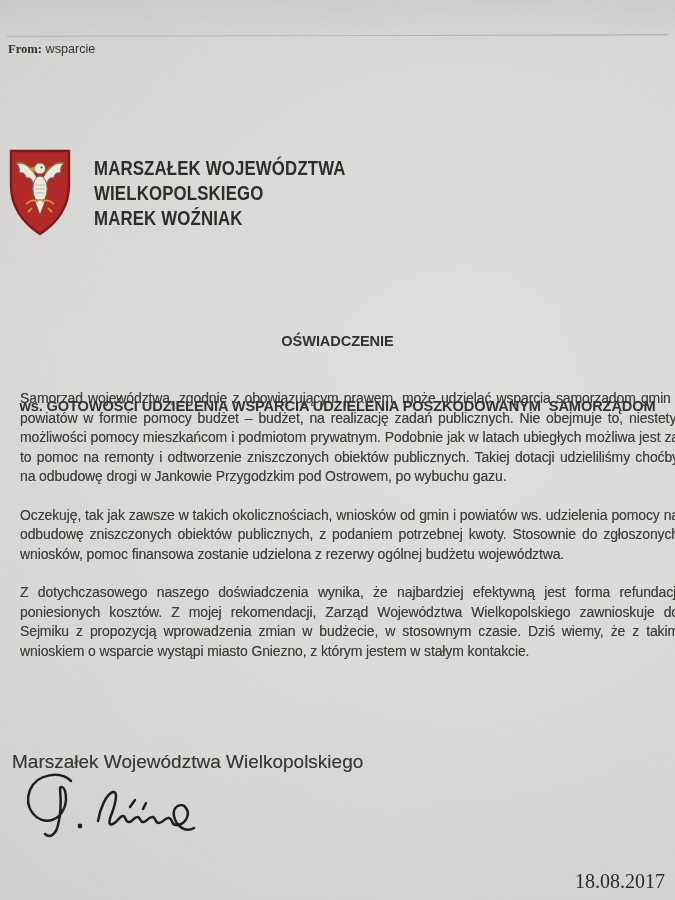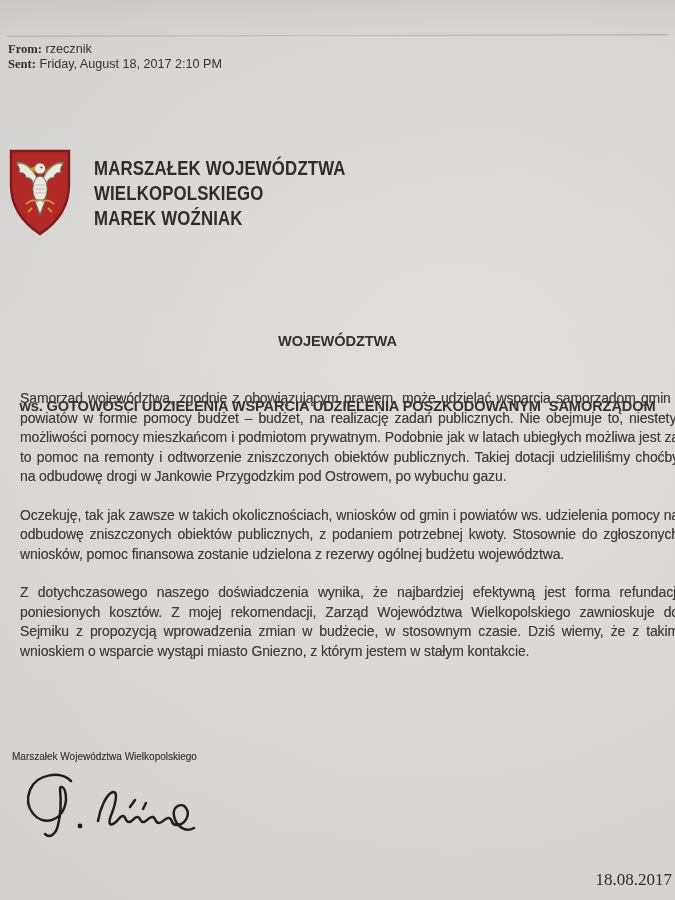--- a/index.html
+++ b/index.html
@@ -42,38 +42,37 @@
   }
   
   .doc-body{
     position:absolute;left:8px;top:389px;width:659px;
     font-size:14px;line-height:19.5px;text-align:justify;
     letter-spacing:-.12px;color:#3e3d3a;
     text-shadow:0 0 .4px rgba(62,61,58,.55);
     margin-left:12px;
   }
   .doc-body p{margin:0 0 19px 0;}
-  .signoff{position:absolute;left:12px;top:751px;font-size:10px;color:#383734;
+  .signoff{position:absolute;left:12px;top:751px;font-size:19px;color:#383734;
     text-shadow:0 0 .4px rgba(62,61,58,.5);}
   .sig-svg{position:absolute;left:14px;top:768px;}
   .doc-date{
-    position:absolute;right:3px;top:870px;
-    font-family:"Liberation Serif",serif;font-size:17px;color:#2c2b29;
+    position:absolute;right:10px;top:870px;
+    font-family:"Liberation Serif",serif;font-size:20px;color:#2c2b29;
   }
 </style>
 </head>
 <body>
 
 <div class="page">
 
   <div class="sep-line"></div>
 
   <div class="email-header">
-    <p><span class="lbl">From:</span> <span>rzecznik</span></p>
-    <p><span class="lbl">Sent:</span> <span>Friday, August 18, 2017 2:10 PM</span></p>
+    <p><span class="lbl">From:</span> <span>wsparcie</span></p>
   </div>
 
   <svg class="crest" viewBox="0 0 64 90" aria-hidden="true">
     <path d="M3,4 H61 V38 C61,62 48,76.5 32,87 C16,76.5 3,62 3,38 Z" fill="#b22a27" stroke="#7e1b1a" stroke-width="2.4"></path>
 
     <g fill="#ece8dd" stroke="#6b6258" stroke-width="1">
       <path d="M31,36 C27,24 16,13 8,16 C11,19 12,22 11,26 C15,25 18,27 18,31 C22,30 25,33 25,37 C27,40 30,40 31,36 Z"></path>
       <path d="M33,36 C37,24 48,13 56,16 C53,19 52,22 53,26 C49,25 46,27 46,31 C42,30 39,33 39,37 C37,40 34,40 33,36 Z"></path>
 
       <ellipse cx="32" cy="42" rx="7.2" ry="13"></ellipse>
@@ -103,21 +102,21 @@
     </g>
   </svg>
 
   <div class="lh-text">
     <div>MARSZAŁEK WOJEWÓDZTWA</div>
     <div>WIELKOPOLSKIEGO</div>
     <div>MAREK WOŹNIAK</div>
   </div>
 
   <div class="doc-title">
-    <div>WOJEWÓDZTWA</div>
+    <div>OŚWIADCZENIE</div>
     <div>ws. GOTOWOŚCI UDZIELENIA WSPARCIA UDZIELENIA POSZKODOWANYM  SAMORZĄDOM</div>
   </div>
 
   <div class="doc-body">
     <p>Samorząd województwa, zgodnie z obowiązującym prawem, może udzielać wsparcia samorządom gmin i powiatów w formie pomocy budżet – budżet, na realizację zadań publicznych. Nie obejmuje to, niestety, możliwości pomocy mieszkańcom i podmiotom prywatnym. Podobnie jak w latach ubiegłych możliwa jest za to pomoc na remonty i odtworzenie zniszczonych obiektów publicznych. Takiej dotacji udzieliliśmy choćby na odbudowę drogi w Jankowie Przygodzkim pod Ostrowem, po wybuchu gazu.</p>
     <p>Oczekuję, tak jak zawsze w takich okolicznościach, wniosków od gmin i powiatów ws. udzielenia pomocy na odbudowę zniszczonych obiektów publicznych, z podaniem potrzebnej kwoty. Stosownie do zgłoszonych wniosków, pomoc finansowa zostanie udzielona z rezerwy ogólnej budżetu województwa.</p>
     <p>Z dotychczasowego naszego doświadczenia wynika, że najbardziej efektywną jest forma refundacji poniesionych kosztów. Z mojej rekomendacji, Zarząd Województwa Wielkopolskiego zawnioskuje do Sejmiku z propozycją wprowadzenia zmian w budżecie, w stosownym czasie. Dziś wiemy, że z takim wnioskiem o wsparcie wystąpi miasto Gniezno, z którym jestem w stałym kontakcie.</p>
   </div>
 
   <div class="signoff">Marszałek Województwa Wielkopolskiego</div>

